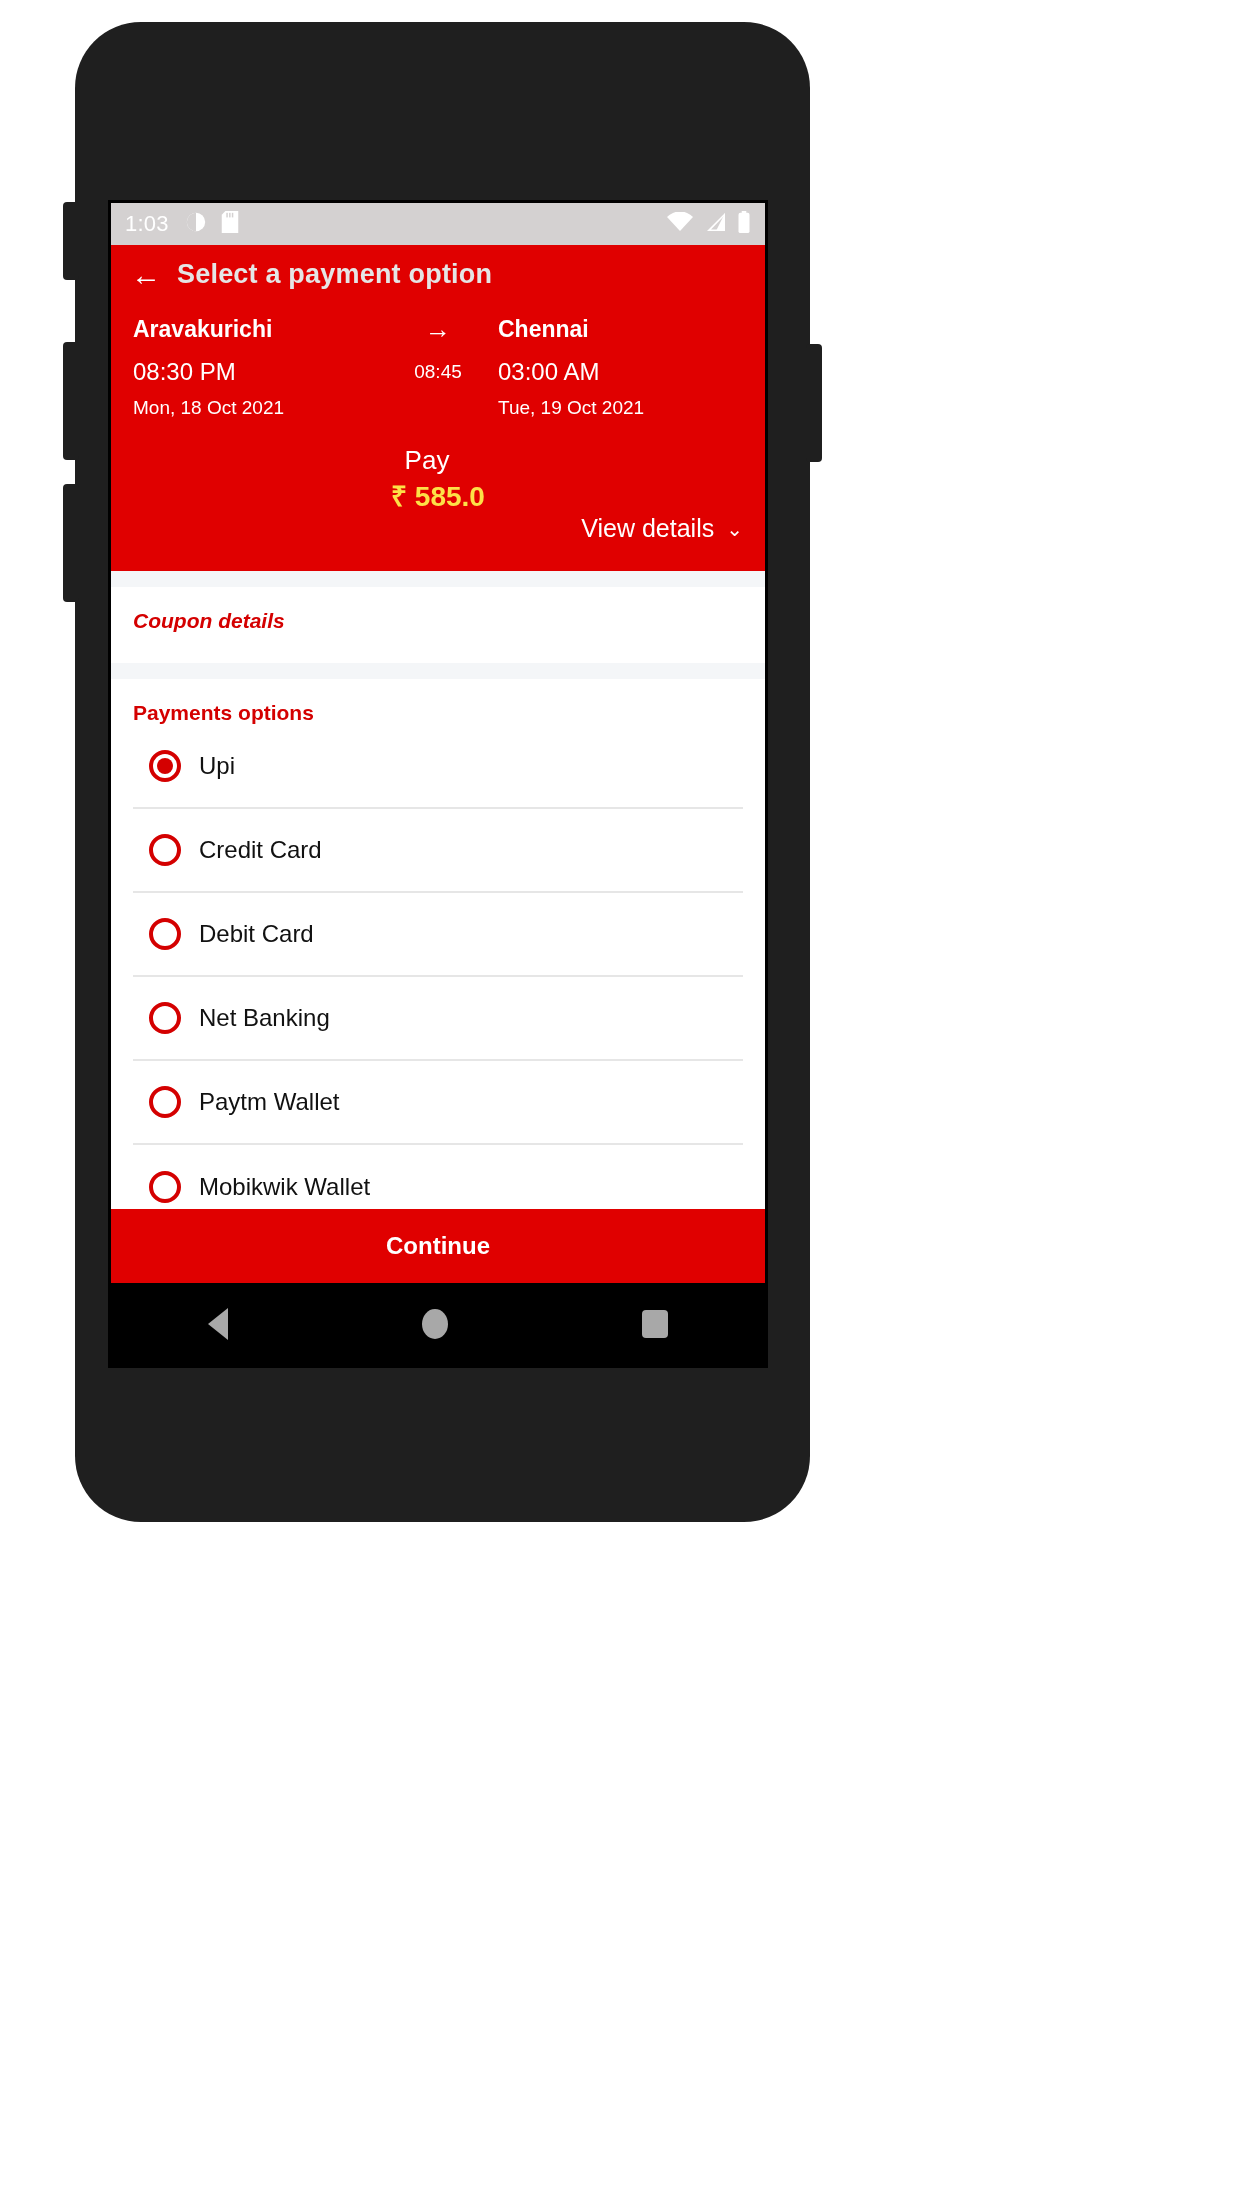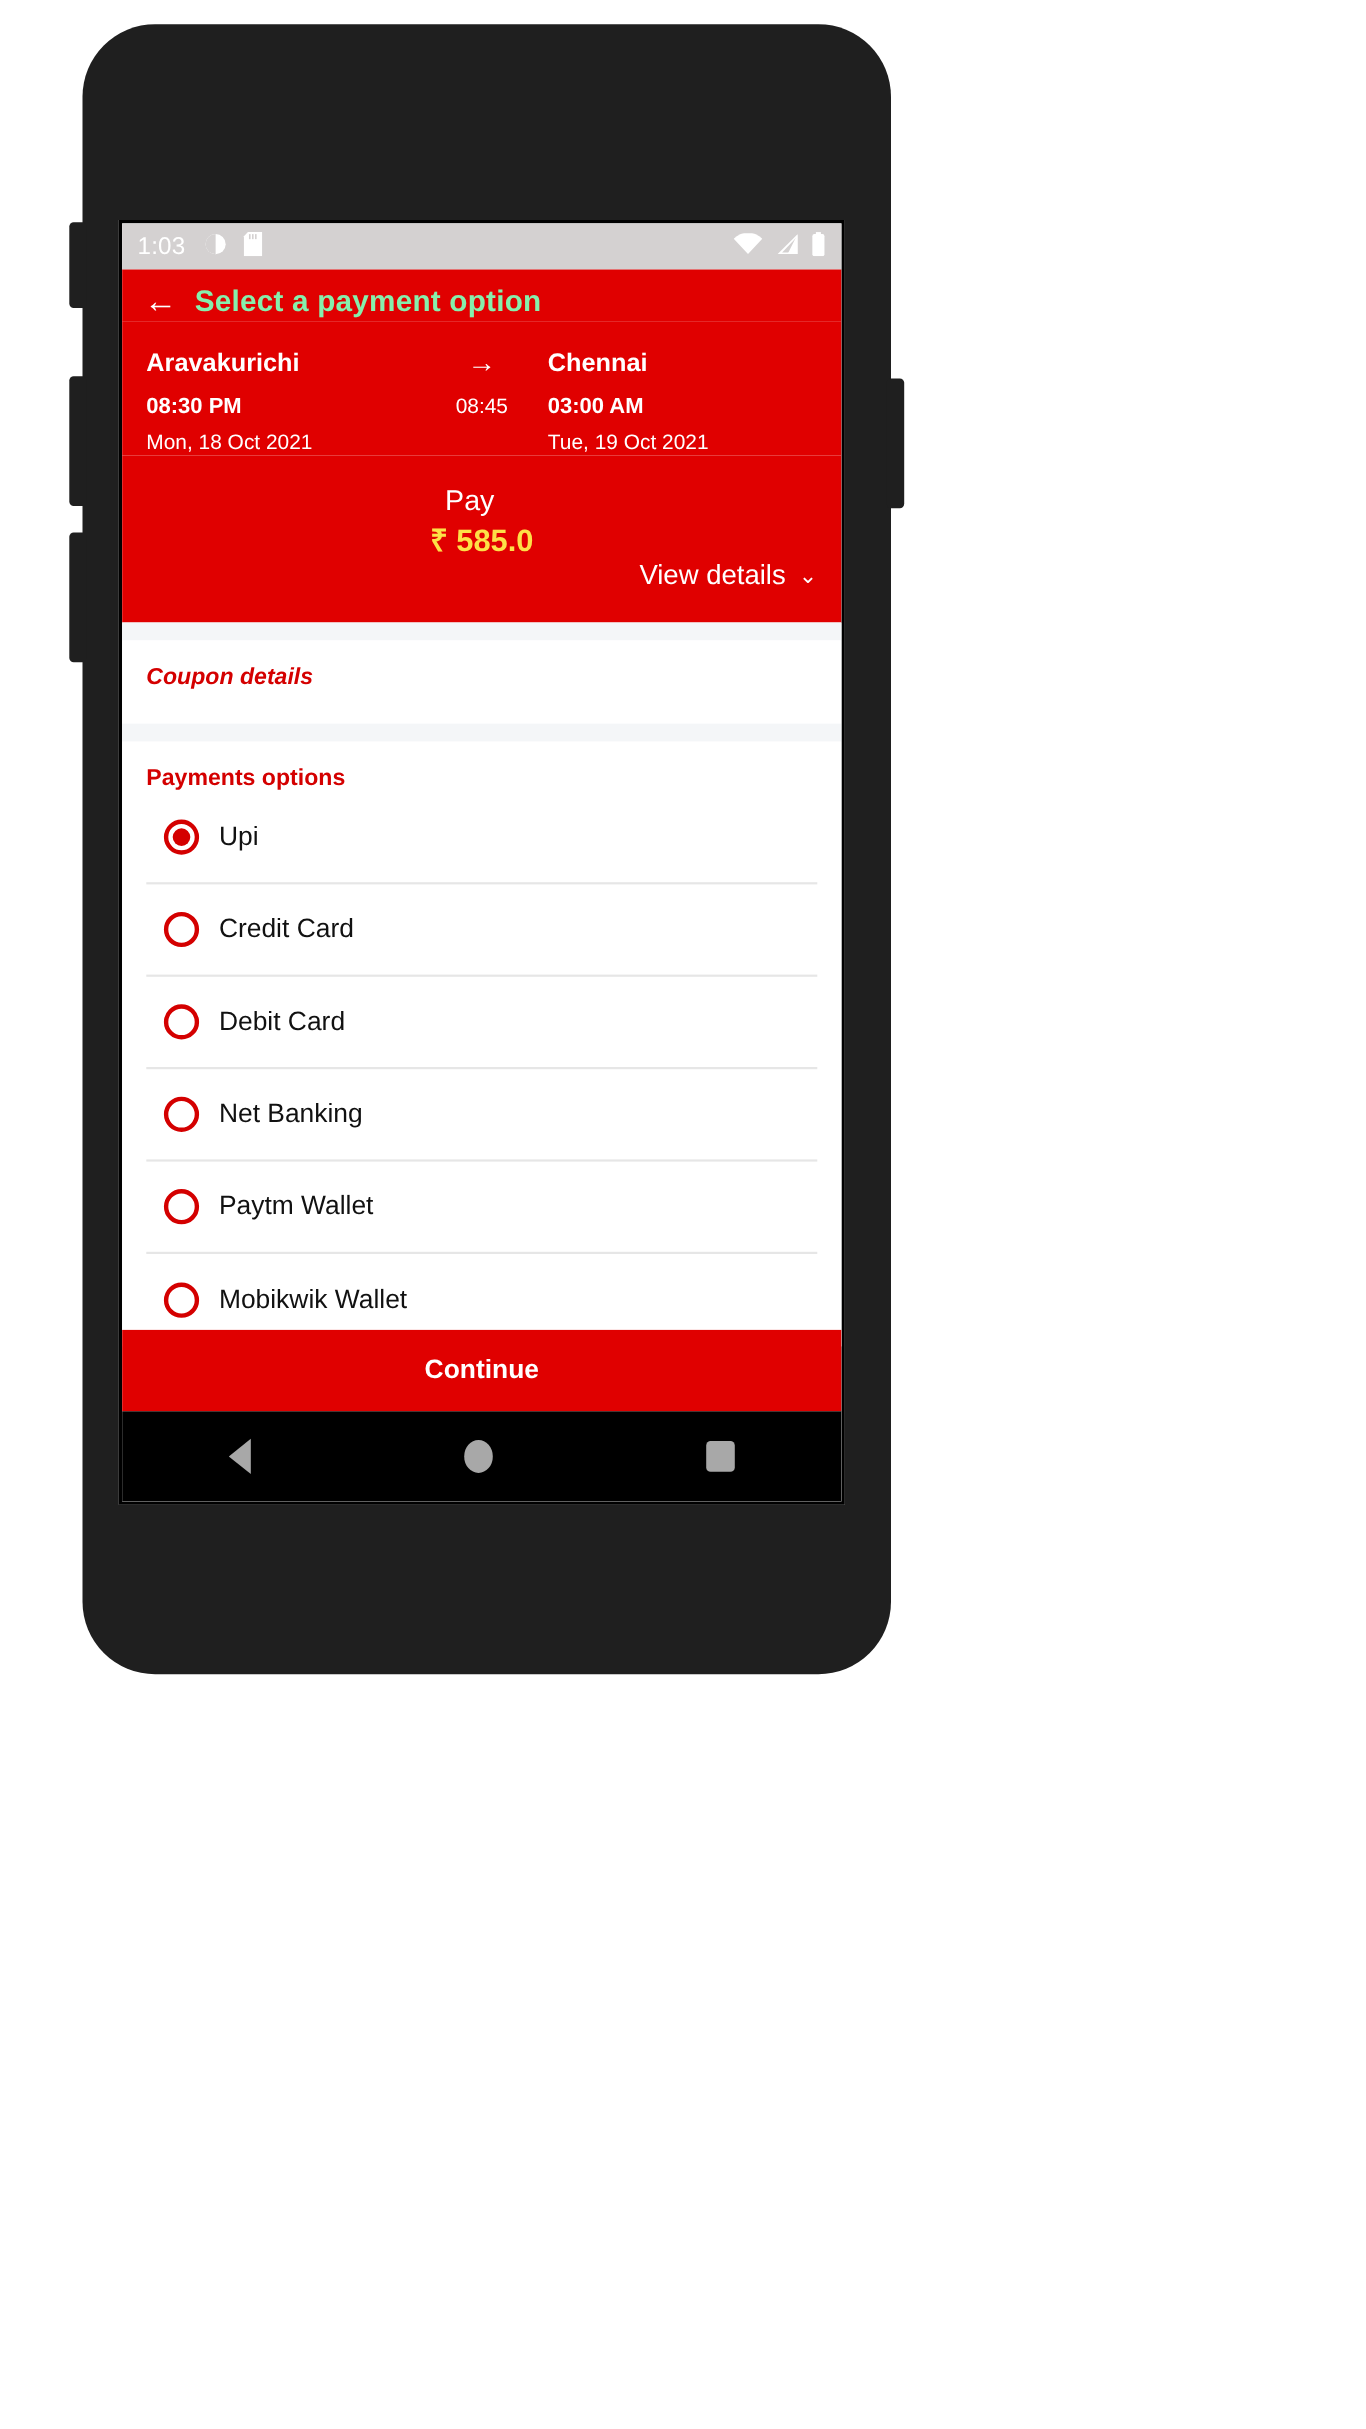--- a/index.html
+++ b/index.html
@@ -63,21 +63,21 @@
     background:#e00000;
     padding:14px 20px 2px 20px;
     display:flex; align-items:center;
   }
   #back-arrow{
     color:#fff; font-size:30px; line-height:1;
     margin-right:16px;
     display:inline-block;
   }
   #app-bar-title{
-    color:#86efac;
+    color:#e5e5e5;
     font-size:27px;
     font-weight:bold;
     letter-spacing:.2px;
   }
 
   
   #journey{
     background:#e00000;
     padding:22px 22px 0 22px;
   }
@@ -89,21 +89,21 @@
   .j-mid { flex:0 0 auto; text-align:center; min-width:120px;}
   .j-right{ flex:1; }
 
   .row-city   { margin-bottom:13px; }
   .row-city .j-left,
   .row-city .j-right{ font-size:23px; font-weight:bold; }
   .row-city .j-mid  { font-size:26px; }
 
   .row-time   { margin-bottom:11px; }
   .row-time .j-left,
-  .row-time .j-right{ font-size:20px; font-weight:bold; }
+  .row-time .j-right{ font-size:24px; font-weight:normal; }
   .row-time .j-mid  { font-size:19px; font-weight:400; }
 
   .row-date .j-left,
   .row-date .j-right{ font-size:19px; font-weight:400; }
 
   
   #pay-row{
     background:#e00000;
     padding:26px 22px 28px 22px;
     display:flex; align-items:center;flex-direction:column;

